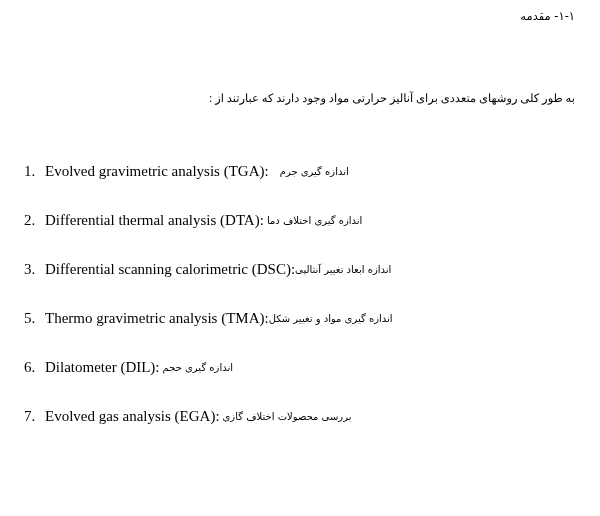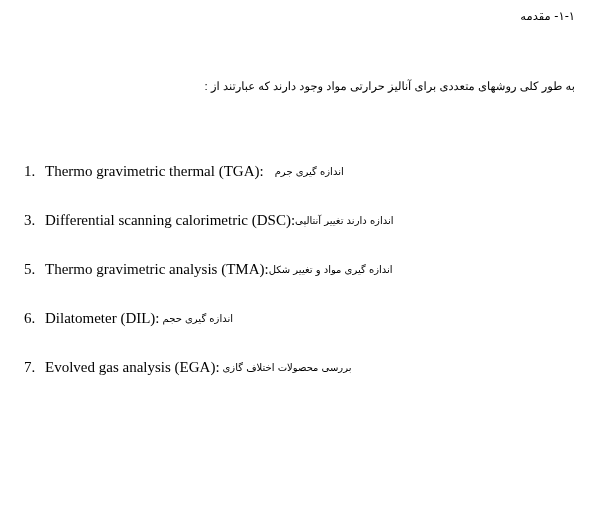--- a/index.html
+++ b/index.html
@@ -36,26 +36,26 @@
     font-family: "DejaVu Sans", "Liberation Sans", sans-serif;
     font-size: 11.5px;
     font-weight: 400;
     line-height: 16px;
     letter-spacing: 0.2px;
   }
 
   
   .intro-paragraph {
     position: absolute;
-    top: 76px;
+    top: 88px;
     right: 25px;
     width: 460px;
     text-align: right;
     direction: rtl;
-    font-family: Liberation Sans, sans-serif;
+    font-family: Liberation Serif, serif;
     font-size: 11.5px;
     line-height: 20px;
   }
 
   
   .method-list {
     position: absolute;
     top: 161px;
     left: 0;
     width: 600px;
@@ -106,26 +106,29 @@
 
 <div class="page">
 
   <div class="doc-header">۱-۱- مقدمه</div>
 
   <div class="intro-paragraph">به طور کلی روشهای متعددی برای آنالیز حرارتی مواد وجود دارند که عبارتند از :</div>
 
   <div class="method-list">
 
     <div class="method-item">
-      <span class="item-number">1.</span><span class="item-english">Thermo gravimetric thermal (TGA):</span><span class="gap-wide"></span><span class="item-persian">اندازه گیری جرم</span>
+      <span class="item-number">1.</span><span class="item-english">Evolved gravimetric analysis (TGA):</span><span class="gap-wide"></span><span class="item-persian">اندازه گیری جرم</span>
     </div>
 
+    <div class="method-item">
+      <span class="item-number">2.</span><span class="item-english">Differential thermal analysis (DTA):</span><span class="gap-thin"></span><span class="item-persian">اندازه گیری اختلاف دما</span>
+    </div>
 
     <div class="method-item">
-      <span class="item-number">3.</span><span class="item-english">Differential scanning calorimetric (DSC):</span><span class="item-persian">اندازه دارند تغییر آنتالپی</span>
+      <span class="item-number">3.</span><span class="item-english">Differential scanning calorimetric (DSC):</span><span class="item-persian">اندازه ابعاد تغییر آنتالپی</span>
     </div>
 
 
     <div class="method-item">
       <span class="item-number">5.</span><span class="item-english">Thermo gravimetric analysis (TMA):</span><span class="item-persian">اندازه گیری مواد و تغییر شکل</span>
     </div>
 
     <div class="method-item">
       <span class="item-number">6.</span><span class="item-english">Dilatometer (DIL):</span><span class="gap-thin"></span><span class="item-persian">اندازه گیری حجم</span>
     </div>

